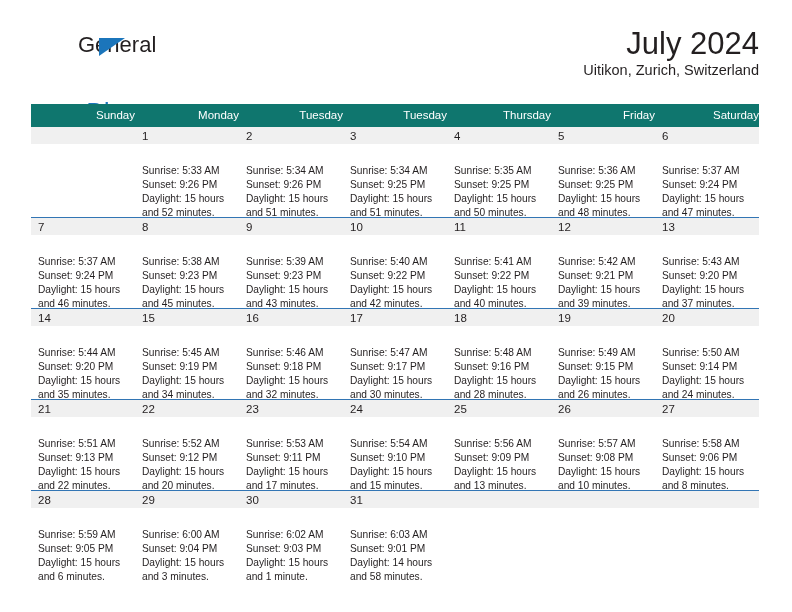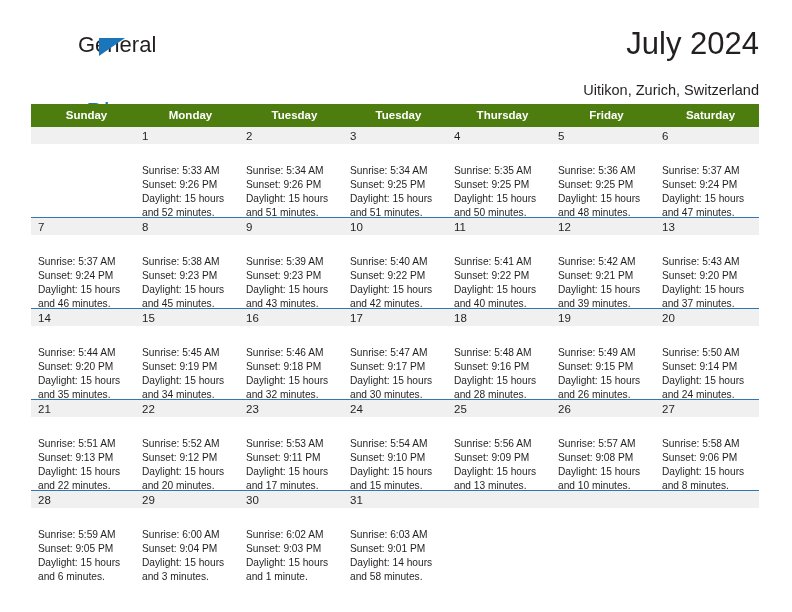--- a/index.html
+++ b/index.html
@@ -81,42 +81,42 @@
   .cal-title {
     font-size: 31px;
     color: #231f20;
     line-height: 32px;
     white-space: nowrap;
   }
   .cal-subtitle {
     font-size: 14.5px;
     color: #231f20;
     line-height: 20px;
-    margin-top: 20px;
+    margin-top: 0;
     white-space: nowrap;
   }
 
   
   .calendar {
     position: absolute;
     left: 31px;
     top: 104px;
     width: 728px;
     border-collapse: collapse;
     table-layout: fixed;
   }
 
   .calendar col { width: 104px; }
 
   thead th {
-    background: #4d7c0f;
+    background: #0f766e;
     color: #ffffff;
     font-size: 11.5px;
-    font-weight: bold;
-    text-align: center;
+    font-weight: normal;
+    text-align: right;
     padding: 5px 0 6px 7px;
     height: 11px;
     vertical-align: middle;
     border: none;
   }
 
   tbody tr.week-row > td {
     vertical-align: top;
     padding: 0;
     border: none;

